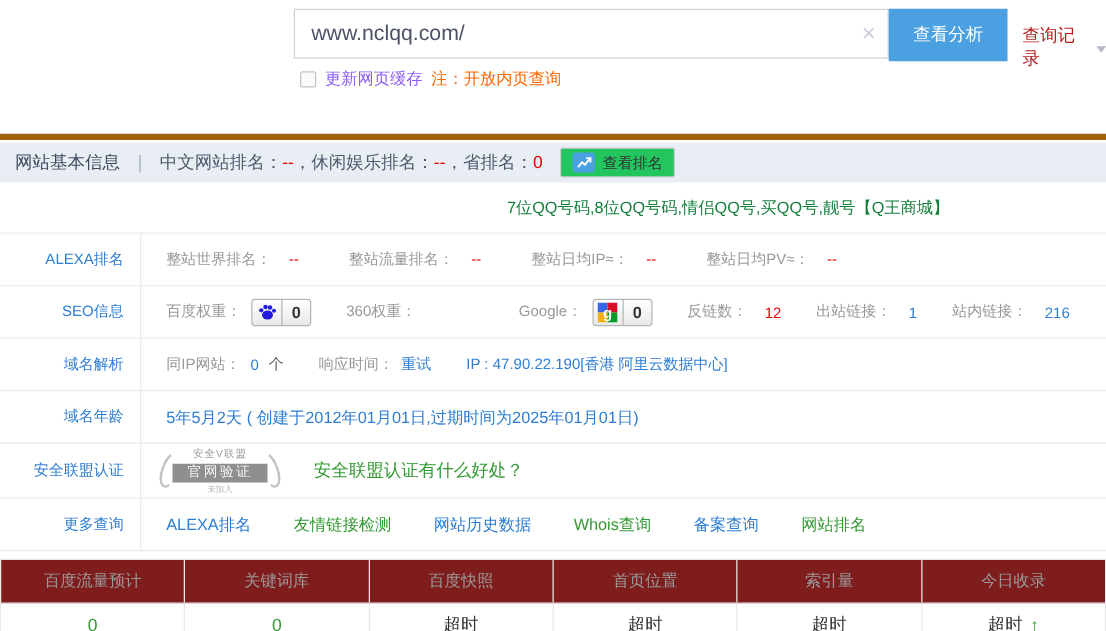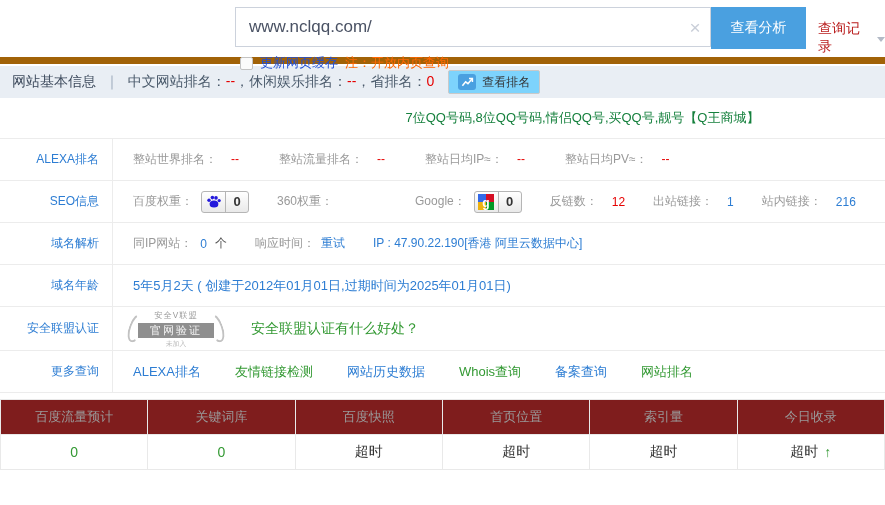--- a/index.html
+++ b/index.html
@@ -2,47 +2,47 @@
 <html><head>
 <meta charset="utf-8">
 <style>
   * { margin:0; padding:0; box-sizing:border-box; }
   html,body { background:#fff; }
   body {
     width:885px; height:505px; position:relative; overflow:hidden;
     font-family:"Liberation Sans","DejaVu Sans",sans-serif; font-size:12px; color:#333;
   }
   
-  .top { position:relative; height:64px; border-bottom:7px solid #a16207; }
+  .top { position:relative; height:112px; border-bottom:5px solid #a16207; }
   .url-input-wrap { position:absolute; left:235px; top:7px; width:476px; height:40px;
     border:1px solid #ccd2dc; background:#fff; display:flex; align-items:center; }
   .url-input { flex:1; border:none; outline:none; font-size:17px; color:#4a5264;
     padding:0 6px 0 13px; font-family:inherit; background:transparent; }
   .clear-x { width:30px; text-align:center; color:#c9ced8; font-size:19px; line-height:1; cursor:pointer; }
   .analyze-btn { position:absolute; left:711px; top:7px; width:95px; height:42px;
     background:#4aa0e0; color:#fff; font-size:14px; border:none; cursor:pointer; font-family:inherit; }
   .history { position:absolute; left:818px; top:20px; color:#b91c1c; font-size:14px;
     cursor:pointer; display:flex; align-items:center; gap:5px; }
   .caret { width:0; height:0; border-left:4px solid transparent; border-right:4px solid transparent;
     border-top:5px solid #b3bac6; margin-top:2px; }
   .cache-row { position:absolute; left:240px; top:54px; display:flex; align-items:center; font-size:13px; }
   .checkbox { width:13px; height:13px; border:1px solid #c3c3c3; background:#fbfbfb;
     border-radius:2px; margin-right:7px; cursor:pointer; }
-  .cache-label { color:#1d4ed8; margin-right:7px;font-family:Liberation Mono, monospace; }
+  .cache-label { color:#8b5cf6; margin-right:7px;font-family:Liberation Mono, monospace; }
   .cache-note { color:#ff6600; }
   
   .info-header { margin-top:2px; height:32px; background:#e9eef4; display:flex;
     align-items:center; padding-left:12px; font-size:14px; }
   .ih-title { color:#3d4a5c; }
   .ih-sep { color:#93a2b4; margin:0 9px; font-size:14px; }
   .ih-rank { color:#4a5a6b; }
   .red { color:#e60000; }
   .blue { color:#2d7dd3; }
   .green { color:#339933; }
-  .view-rank-btn { margin-left:14px; height:24px; background:#7dd3fc; border:1px solid #c9c9c9;
+  .view-rank-btn { margin-left:14px; height:24px; background:#22c55e; border:1px solid #c9c9c9;
     border-radius:2px; display:flex; align-items:center; gap:6px; padding:0 9px;
     font-size:12px; color:#333; cursor:pointer; font-family:inherit; }
   .vr-icon { width:18px; height:16px; background:#4aa0e0; border-radius:3px;
     display:flex; align-items:center; justify-content:center; }
   
   .row { display:flex; align-items:center; min-height:42px; border-bottom:1px solid #ececec; font-size:12px; }
   .row-label { width:113px; align-self:stretch; display:flex; align-items:center;
     justify-content:flex-end; padding-right:13px; color:#2d7dd3; border-right:1px solid #ececec; }
   .row-content { flex:1; display:flex; align-items:center; padding-left:20px; flex-wrap:nowrap; }
   .ad-row { min-height:41px; padding-left:280px; justify-content:center; color:#15803d; font-size:13px; }

